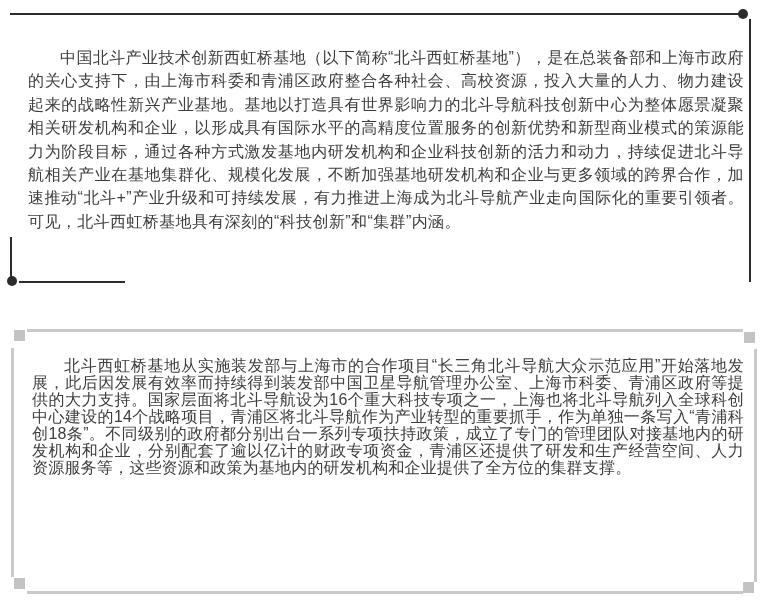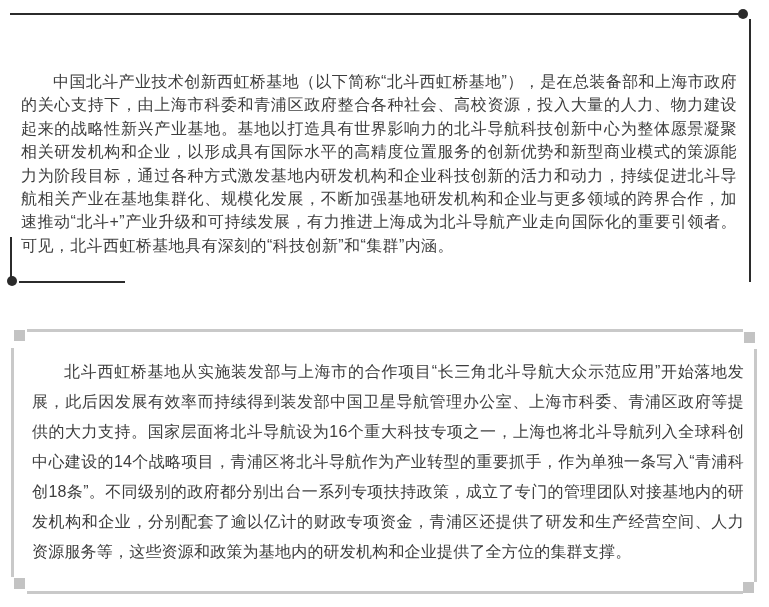--- a/index.html
+++ b/index.html
@@ -41,41 +41,41 @@
   }
   .rule-bl-v {
     position: absolute; left: 10px; top: 237px;
     width: 2px; height: 40px; background: var(--quote-rule);
   }
   .rule-bl-h {
     position: absolute; left: 19px; top: 281px;
     width: 106px; height: 2px; background: var(--quote-rule);
   }
   .para-1 {
-    left: 21px; top: 46px; width: 716px;
-    line-height: 23.4px; letter-spacing: 0.4px; margin-top: 24px;
+    left: 28px; top: 46px; width: 716px;
+    line-height: 23.4px; letter-spacing: 0.4px;
   }
   
   .panel {
     position: absolute; left: 11px; top: 329px;
     width: 746px; height: 266px; background: var(--page-bg);
   }
   .f-line { position: absolute; background: var(--frame-line); }
   .f-top    { left: 16px;  top: 0;     width: 716px; height: 3px; }
   .f-bottom { left: 16px;  top: 262px; width: 716px; height: 3px; }
   .f-left   { left: 0;     top: 19px;  width: 3px;   height: 229px; }
   .f-right  { left: 743px; top: 20px;  width: 3px;   height: 233px; }
   .f-sq { position: absolute; width: 11px; height: 11px; background: var(--frame-corner); }
   .sq-tl { left: 3px;   top: 1px; }
   .sq-tr { left: 733px; top: 3px; }
   .sq-bl { left: 3px;   top: 249px; }
   .sq-br { left: 732px; top: 253px; }
   .para-2 {
     left: 21px; top: 28px; width: 712px;
-    line-height: 30px; letter-spacing: 0.2px;
+    line-height: 17px; letter-spacing: 0.2px;
   }
 </style>
 </head>
 <body>
 
 <section>
   <div class="rule-top"></div>
   <div class="dot dot-tr"></div>
   <div class="rule-right"></div>
   <p class="para para-1">中国北斗产业技术创新西虹桥基地（以下简称“北斗西虹桥基地”），是在总装备部和上海市政府的关心支持下，由上海市科委和青浦区政府整合各种社会、高校资源，投入大量的人力、物力建设起来的战略性新兴产业基地。基地以打造具有世界影响力的北斗导航科技创新中心为整体愿景凝聚相关研发机构和企业，以形成具有国际水平的高精度位置服务的创新优势和新型商业模式的策源能力为阶段目标，通过各种方式激发基地内研发机构和企业科技创新的活力和动力，持续促进北斗导航相关产业在基地集群化、规模化发展，不断加强基地研发机构和企业与更多领域的跨界合作，加速推动“北斗+”产业升级和可持续发展，有力推进上海成为北斗导航产业走向国际化的重要引领者。可见，北斗西虹桥基地具有深刻的“科技创新”和“集群”内涵。</p>

